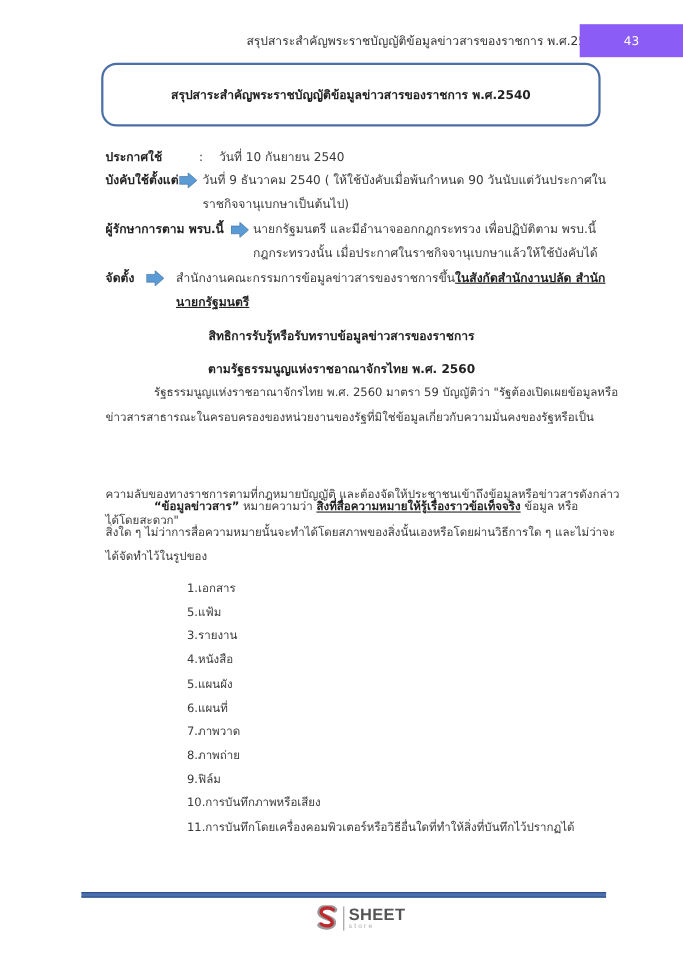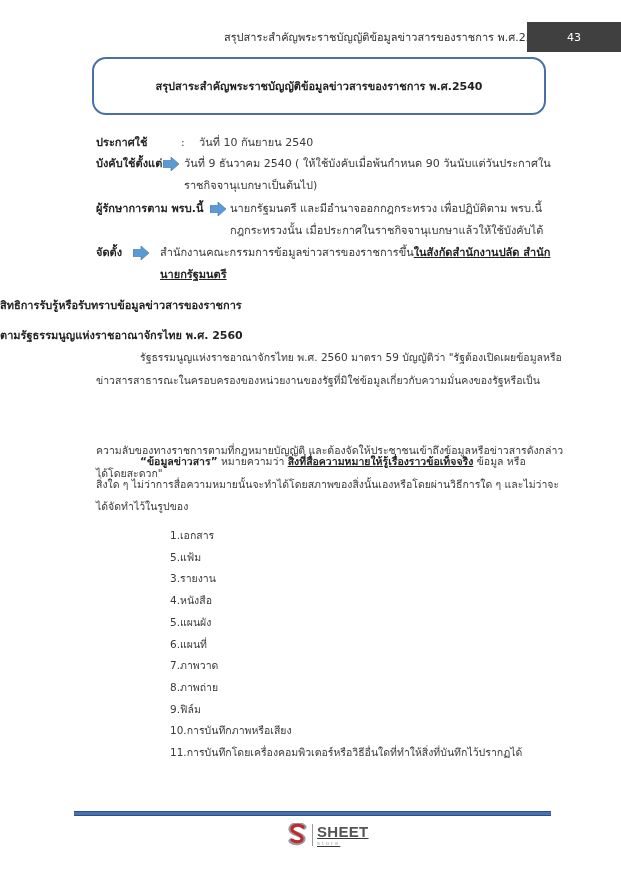--- a/index.html
+++ b/index.html
@@ -6,48 +6,48 @@
   body {
     width: 621px; height: 878px; position: relative; overflow: hidden;
     font-family: "DejaVu Sans", sans-serif; color: #3a3a3a;
   }
   .header-title {
     position: absolute; left: 224px; top: 30px; width: 300px;
     font-size: 11px; color: #333; white-space: nowrap; line-height: 16px;
   }
   .page-num-box {
     position: absolute; left: 527px; top: 22px; width: 94px; height: 30px;
-    background: #404040; color: #ffffff; font-size: 11px;
+    background: #8b5cf6; color: #ffffff; font-size: 11px;
     display: flex; align-items: center; justify-content: center;
   }
   .title-box {
     position: absolute; left: 92px; top: 57px; width: 454px; height: 58px;
     border: 2px solid #4a6fa5; border-radius: 14px; box-sizing: border-box;
     display: flex; align-items: center; justify-content: center;
   }
   .title-box span { font-size: 11px; font-weight: bold; color: #222; white-space: nowrap; }
 
   .row { position: absolute; font-size: 11px; line-height: 20px; white-space: nowrap; color: #3a3a3a; }
   .lbl { position: absolute; font-weight: bold; color: #222; font-size: 11px; line-height: 20px; white-space: nowrap; text-align: right; }
   .arrow {
     position: absolute; width: 16px; height: 14px;
   }
   .u { text-decoration: underline; font-weight: bold; color: #222; }
   .center-head {
-    position: absolute; left: 0; width: 621px; text-align: left;
+    position: absolute; left: 0; width: 621px; text-align: center;
     font-size: 11px; font-weight: bold; color: #222; line-height: 20px;
   }
   .para { position: absolute; left: 96px; width: 440px; font-size: 10.5px; line-height: 22.5px; color: #3a3a3a; text-align: justify; }
   .list { position: absolute; left: 170px; top: 525px; }
   .list-item { font-size: 10.5px; line-height: 21.7px; color: #3a3a3a; white-space: nowrap; }
   .footer-rule {
     position: absolute; left: 74px; top: 811px; width: 477px; height: 5px;
     background: #4a70b0; border-top: 1px solid #2e4f86; border-bottom: 1px solid #2e4f86; box-sizing: border-box;
   }
-  .logo { position: absolute; left: 287px; top: 823px; display: flex; align-items: center; text-decoration: underline; }
+  .logo { position: absolute; left: 287px; top: 823px; display: flex; align-items: center; }
   .logo .sep { width: 1px; height: 22px; background: #999; margin: 0 4px 0 3px; }
   .logo-text { display: flex; flex-direction: column; line-height: 1; }
   .logo-main { font-family: "Liberation Sans", sans-serif; font-weight: bold; font-size: 15px; color: #555; letter-spacing: 0.3px; }
   .logo-sub { font-family: "Liberation Sans", sans-serif; font-size: 6px; color: #aaa; letter-spacing: 2px; margin-top: 1px; }
 </style>
 </head>
 <body>
 
 <div class="header-title">สรุปสาระสำคัญพระราชบัญญัติข้อมูลข่าวสารของราชการ พ.ศ.2540</div>
 <div class="page-num-box">

